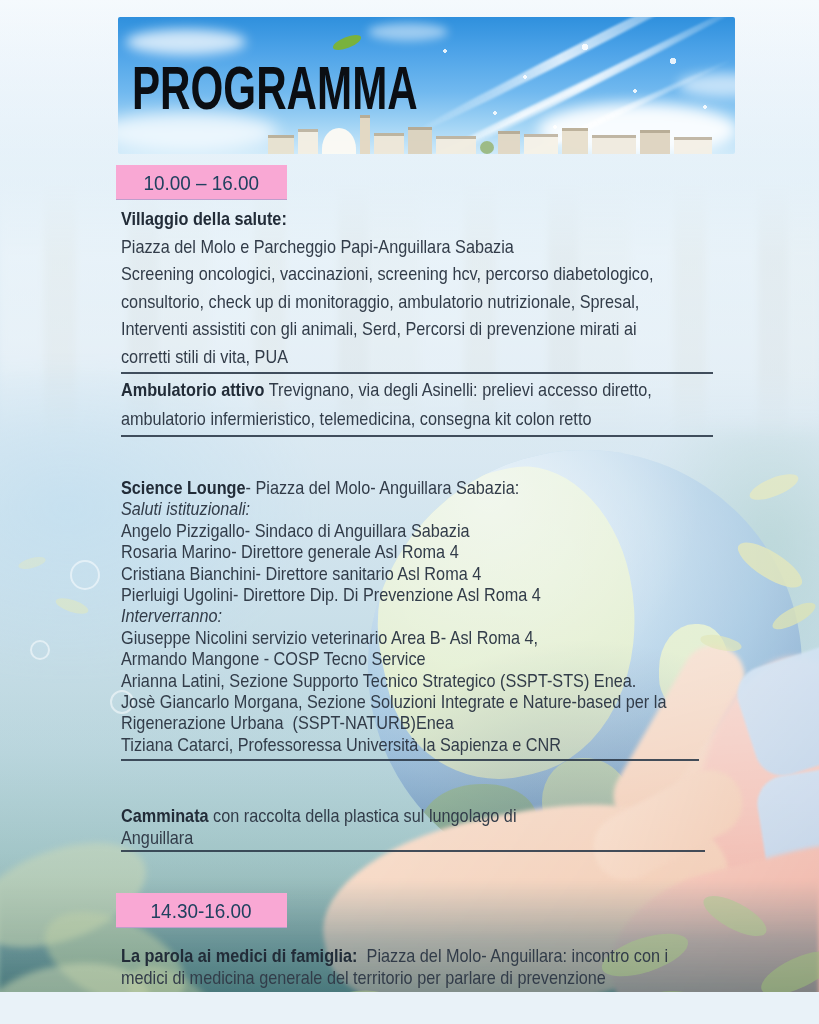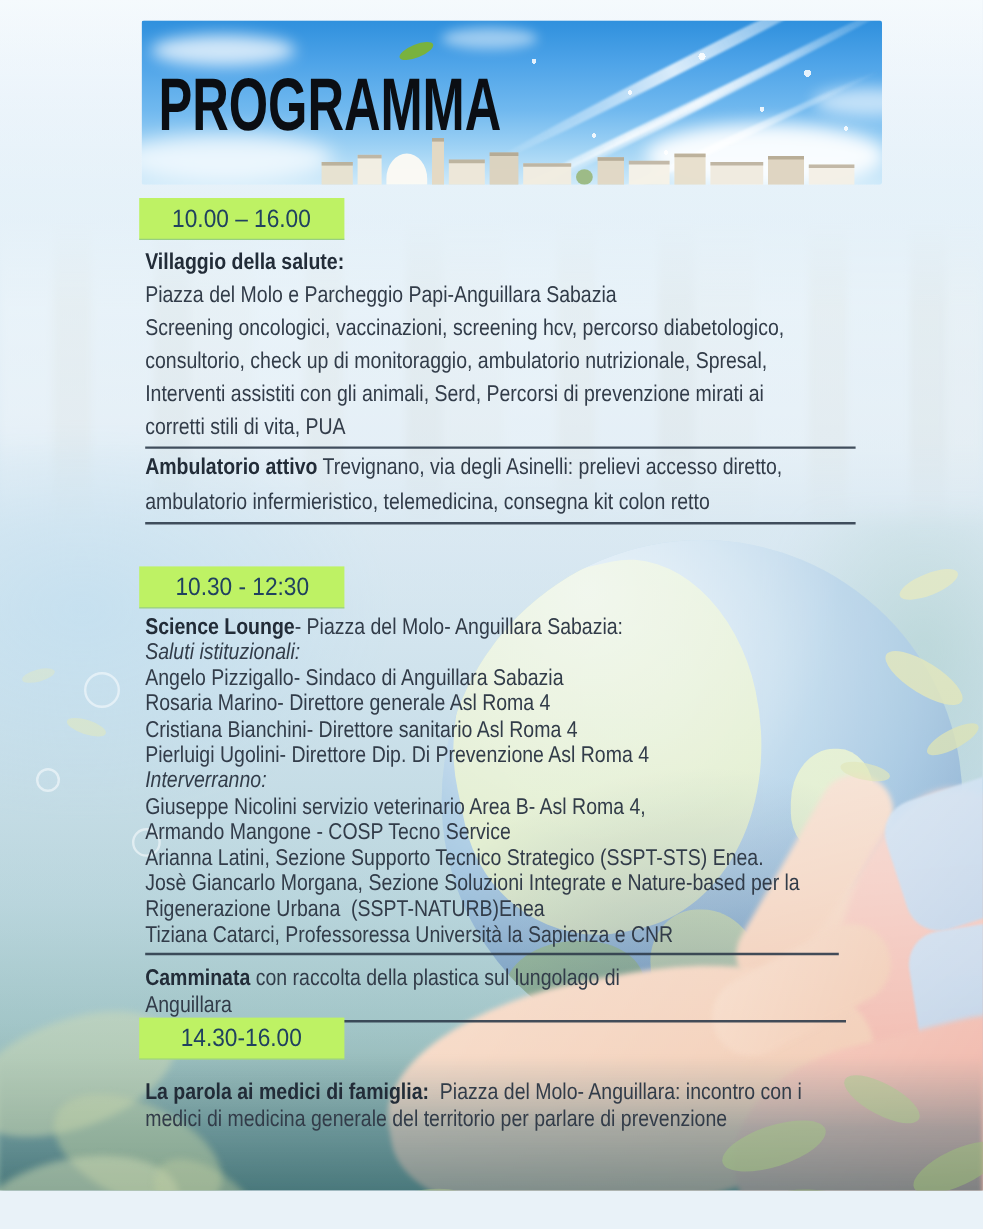--- a/index.html
+++ b/index.html
@@ -122,23 +122,23 @@
   .k7{width:34px;height:17px;background:#f6f2e8;}
   .k8{width:26px;height:23px;background:#e8dfcc;}
   .k9{width:44px;height:16px;background:#f0ebdf;}
   .k10{width:30px;height:21px;background:#ded4c0;}
   .k11{width:38px;height:14px;background:#f4f0e6;}
   .hero-title{left:14px;top:40px;margin:0;font-size:62px;line-height:1;font-weight:700;
     color:#0b0e13;letter-spacing:0;transform:scaleX(.68);transform-origin:0 50%;white-space:nowrap;}
   
   .schedule{position:absolute;inset:0;z-index:3;}
   .slot{position:absolute;left:116px;width:660px;}
-  #s0{top:165px}#s1{top:372px}#s2{top:472px}#s3{top:801px}#s4{top:848px}
+  #s0{top:165px}#s1{top:372px}#s2{top:472px}#s3{top:801px}#s4{top:893px}
   .badge{display:inline-block;height:35px;line-height:35px;min-width:171px;box-sizing:border-box;
-    padding:0 18px;text-align:center;background:#bef264;color:#20415f;font-size:21px;
+    padding:0 18px;text-align:center;background:#f9a8d4;color:#20415f;font-size:21px;
     border-bottom:1px solid rgba(80,140,190,.35);}
   .badge span{display:inline-block;transform:scaleX(.9);white-space:pre;}
   .lines{margin-left:5px;margin-top:5px;width:745px;transform:scaleX(.855);
     transform-origin:0 0;font-size:19px;color:#323c49;}
   #s1 .lines{margin-top:4px}
   #s3 .lines{margin-top:4px}
   #s4 .lines{margin-top:17px}
   .line{white-space:pre;}
   #s0 .line{line-height:27.5px}
   #s1 .line{line-height:28.5px}
@@ -249,21 +249,20 @@
 
     <section class="slot" id="s1">
       <div class="lines">
           <div class="line"><span class="seg bold">Ambulatorio attivo</span><span class="seg regular"> Trevignano, via degli Asinelli: prelievi accesso diretto,</span></div>
           <div class="line"><span class="seg regular">ambulatorio infermieristico, telemedicina, consegna kit colon retto</span></div>
         </div>
       <div class="sep"></div>
     </section>
 
     <section class="slot" id="s2">
-      <div class="badge"><span>10.30 - 12:30</span></div>
       <div class="lines">
           <div class="line"><span class="seg bold">Science Lounge</span><span class="seg regular">- Piazza del Molo- Anguillara Sabazia:</span></div>
           <div class="line"><span class="seg italic">Saluti istituzionali:</span></div>
           <div class="line"><span class="seg regular">Angelo Pizzigallo- Sindaco di Anguillara Sabazia</span></div>
           <div class="line"><span class="seg regular">Rosaria Marino- Direttore generale Asl Roma 4</span></div>
           <div class="line"><span class="seg regular">Cristiana Bianchini- Direttore sanitario Asl Roma 4</span></div>
           <div class="line"><span class="seg regular">Pierluigi Ugolini- Direttore Dip. Di Prevenzione Asl Roma 4</span></div>
           <div class="line"><span class="seg italic">Interverranno:</span></div>
           <div class="line"><span class="seg regular">Giuseppe Nicolini servizio veterinario Area B- Asl Roma 4,</span></div>
           <div class="line"><span class="seg regular">Armando Mangone - COSP Tecno Service</span></div>

